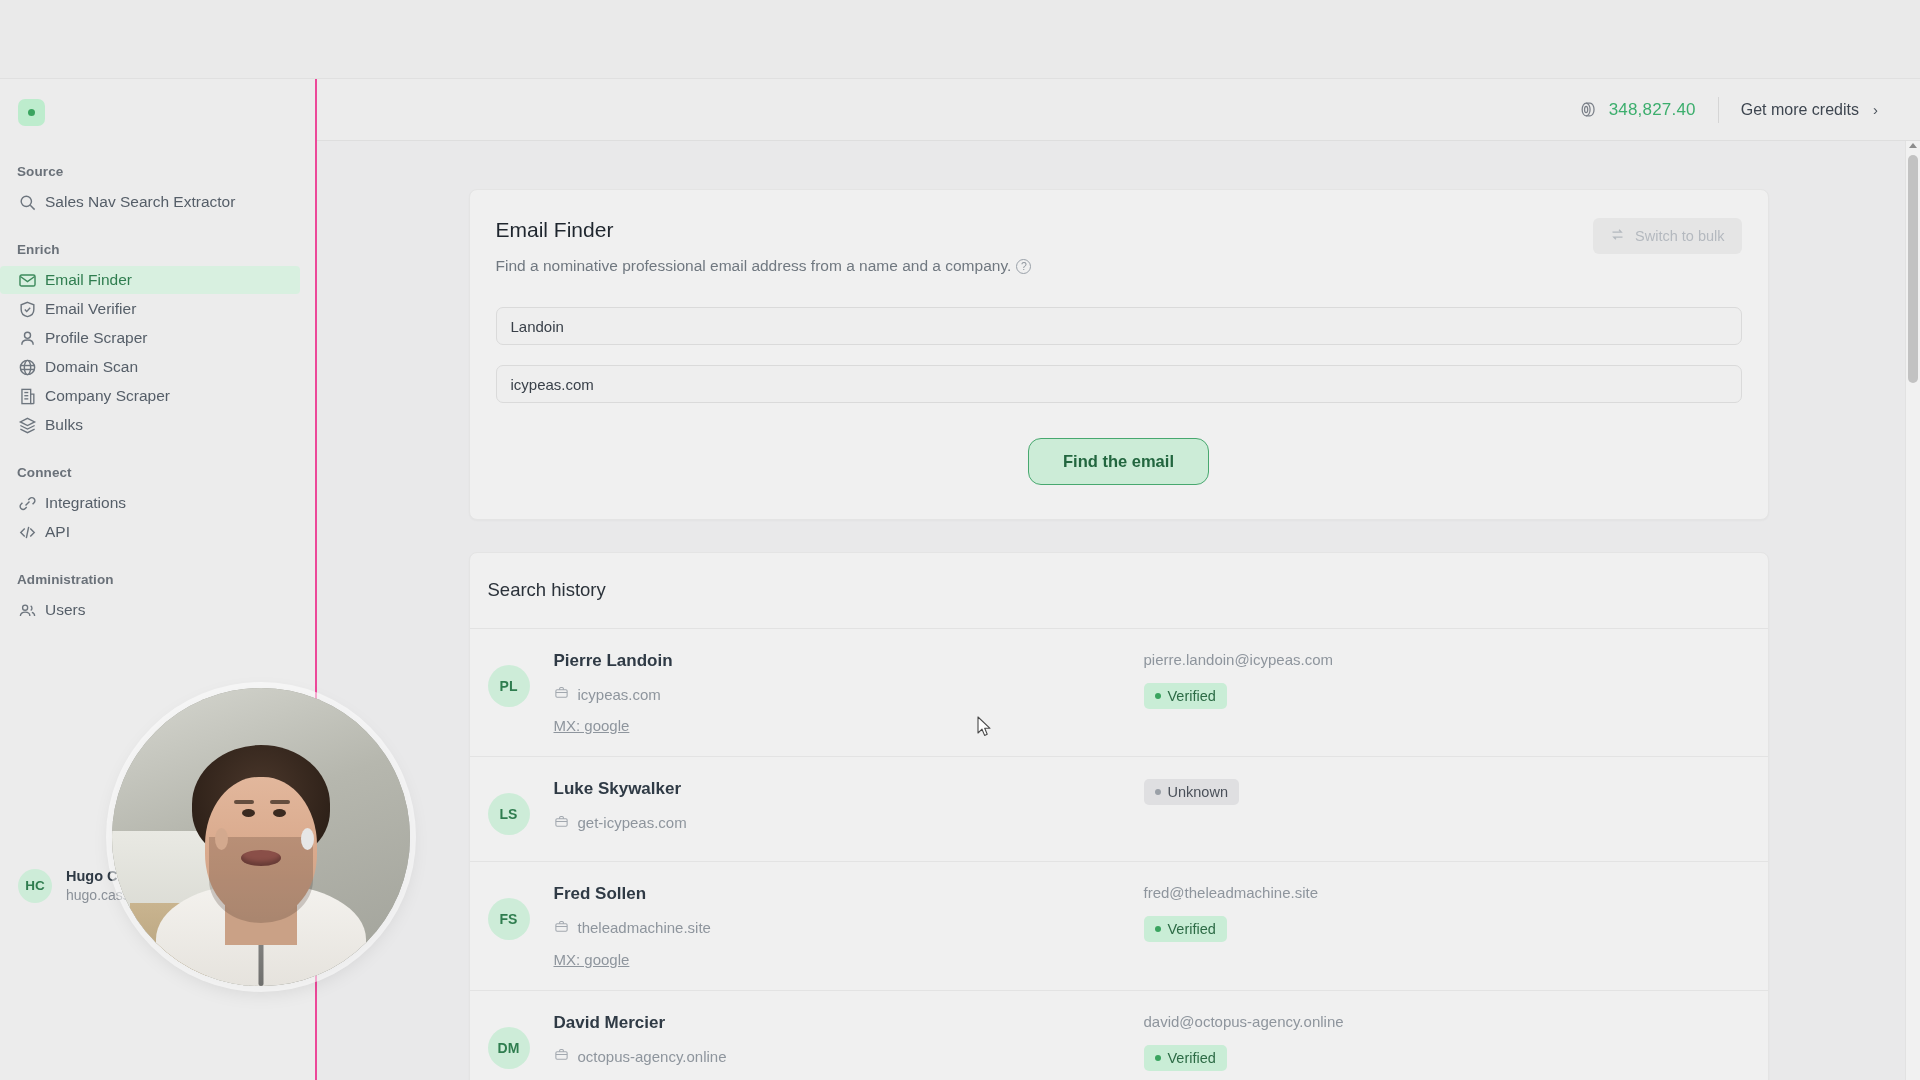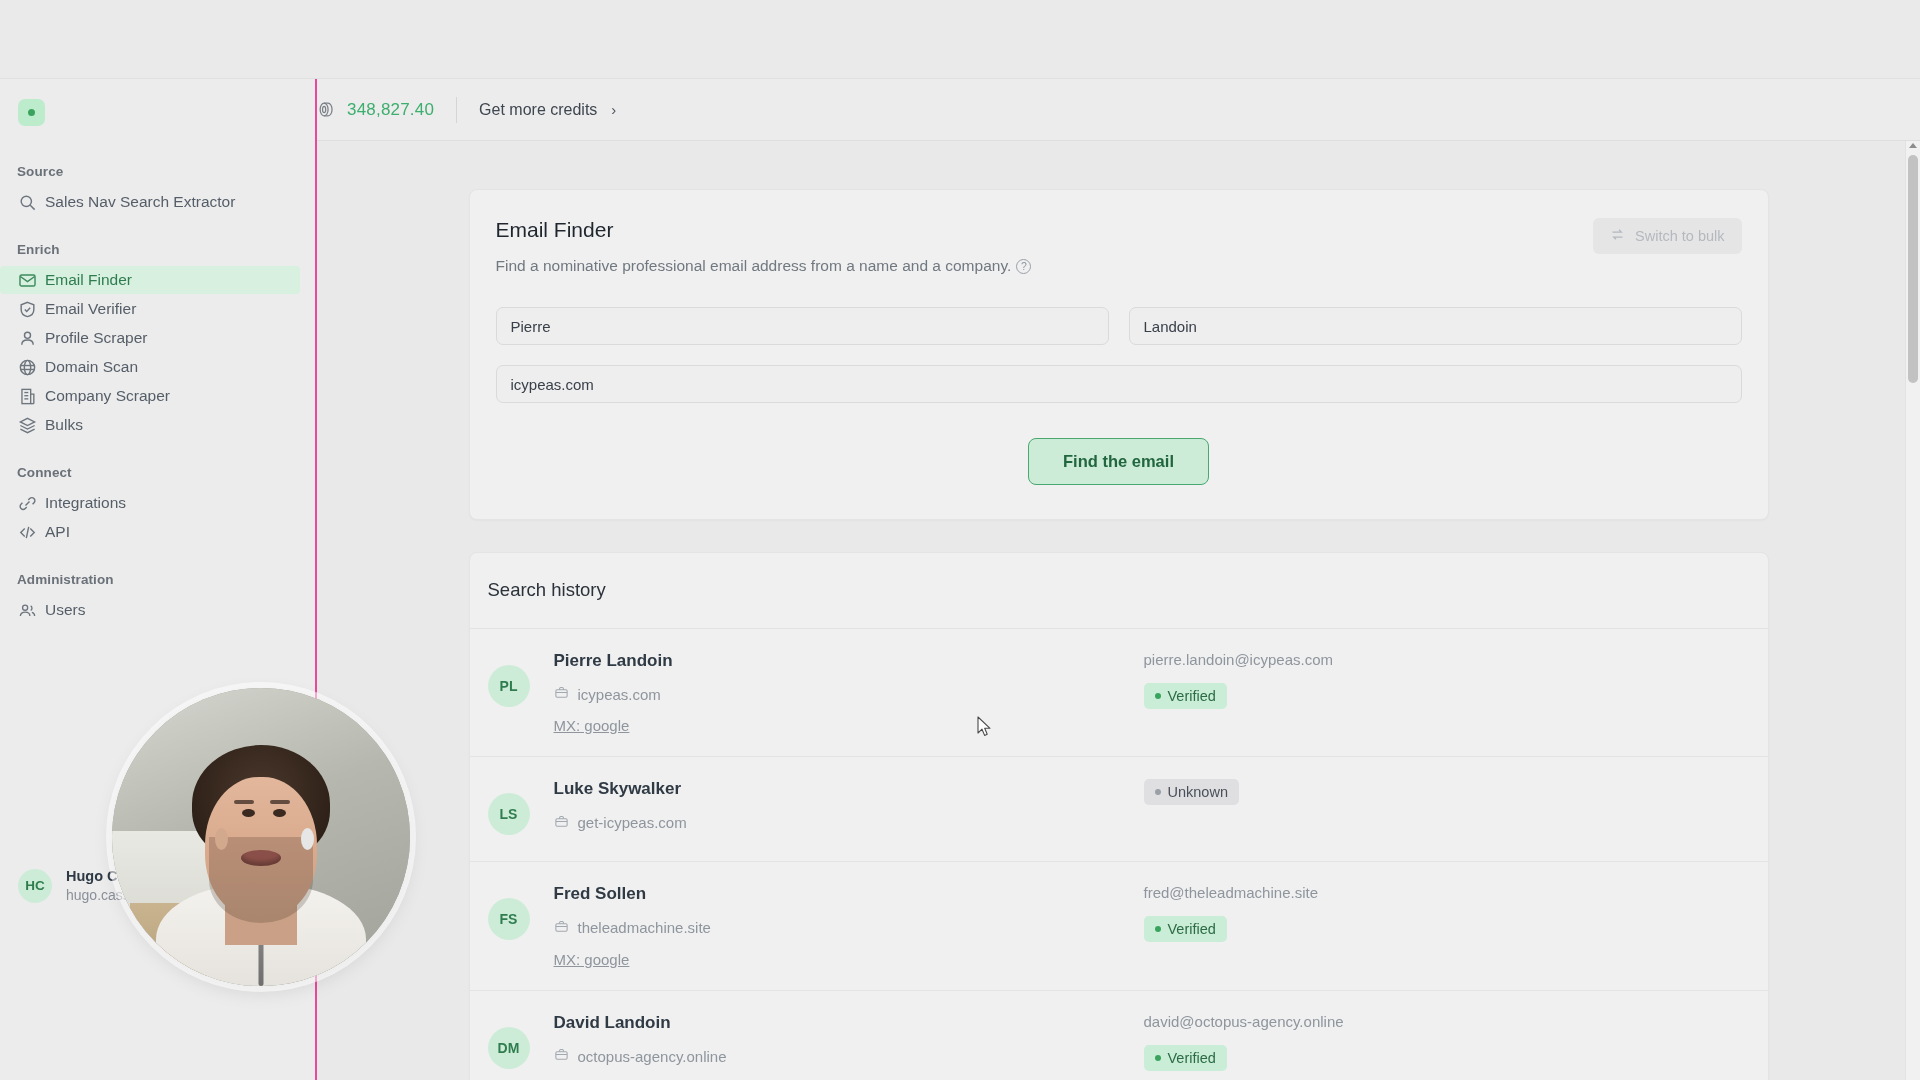--- a/index.html
+++ b/index.html
@@ -81,21 +81,21 @@
   .user-name { font-size: 14.5px; font-weight: bold; color: #2f3a45; line-height: 1.35; }
   .user-mail { font-size: 14px; color: #8a9098; line-height: 1.35; }
 
   
   .main { flex: 1 1 auto; height: 100%; display: flex; flex-direction: column; min-width: 0; }
 
   .topbar {
     height: 62px; flex: 0 0 62px;
     background: #ececec;
     border-bottom: 1px solid #dedede;
-    display: flex; align-items: center; justify-content: flex-start;
+    display: flex; align-items: center; justify-content: flex-end;
     padding-right: 42px; gap: 0;
   }
   .credits { display: flex; align-items: center; gap: 11px; }
   .coin { width: 19px; height: 19px; color: #7b8089; display:flex; }
   .coin svg { width: 19px; height: 19px; }
   .credits-val { color: #3cae6d; font-size: 17px; letter-spacing: .2px; }
   .topbar-div { width: 1px; height: 26px; background: #d5d5d5; margin: 0 22px; }
   .getmore { display: flex; align-items: center; gap: 14px; color: #3e4650; font-size: 16px; cursor: pointer; }
   .chev { color: #4b535c; font-size: 15px; line-height: 1; }
 
@@ -143,21 +143,21 @@
     outline: none;
   }
   .fields .half { flex: 1 1 50%; min-width: 0; }
   .field-row2 { margin-top: 20px; }
 
   .btn-row { margin-top: 35px; display: flex; justify-content: center; }
   .btn-find {
     background: #ccecd7;
     border: 1.5px solid #48a86f;
     color: #22663f;
-    border-radius: 8px;
+    border-radius: 13px;
     padding: 13px 34px;
     font-size: 16.5px; font-weight: bold;
     cursor: pointer;
     font-family: "Liberation Sans", sans-serif;
   }
 
   
   .history { margin-top: 32px; overflow: hidden; }
   .history-head { padding: 26px 26px 27px 18px; border-bottom: 1px solid #e2e2e2; }
   .history-title { font-size: 18.5px; color: #2b323a; }
@@ -446,23 +446,20 @@
                   <svg viewBox="0 0 24 24" fill="none" stroke="currentColor" stroke-width="2">
                       <path d="M4 8h14l-3.5-3.5"></path>
                       <path d="M20 16H6l3.5 3.5"></path>
                     </svg>
                 </span>
                 <span>Switch to bulk</span>
               </div>
             </div>
 
             <div class="fields">
-              <div class="half">
-                <input class="inp" value="Pierre" placeholder="First name" style="">
-              </div>
               <div class="half">
                 <input class="inp" value="Landoin" placeholder="Last name" style="">
               </div>
             </div>
 
             <div class="field-row2">
               <input class="inp" value="icypeas.com" placeholder="Company domain" style="">
             </div>
 
             <div class="btn-row">
@@ -528,21 +525,21 @@
                     <div class="hmx">MX: google</div>
                   </div>
                   <div class="hright"><div class="hmail">fred@theleadmachine.site</div><div class="badge verified">
                       <span class="dot"></span>
                       <span>Verified</span>
                     </div></div>
                 </div>
                 <div class="hrow">
                   <div class="hav">DM</div>
                   <div class="hleft">
-                    <div class="hname">David Landoin</div>
+                    <div class="hname">David Mercier</div>
                     <div class="hdom">
                       <span><svg viewBox="0 0 24 24" fill="none" stroke="currentColor" stroke-width="1.7">
                           <rect x="3" y="7.5" width="18" height="12" rx="2"></rect>
                           <path d="M9 7.5V5.8A1.8 1.8 0 0110.8 4h2.4A1.8 1.8 0 0115 5.8v1.7"></path>
                           <line x1="3" y1="12" x2="21" y2="12"></line>
                         </svg></span>
                       <span>octopus-agency.online</span>
                     </div>
                   </div>
                   <div class="hright"><div class="hmail">david@octopus-agency.online</div><div class="badge verified">

